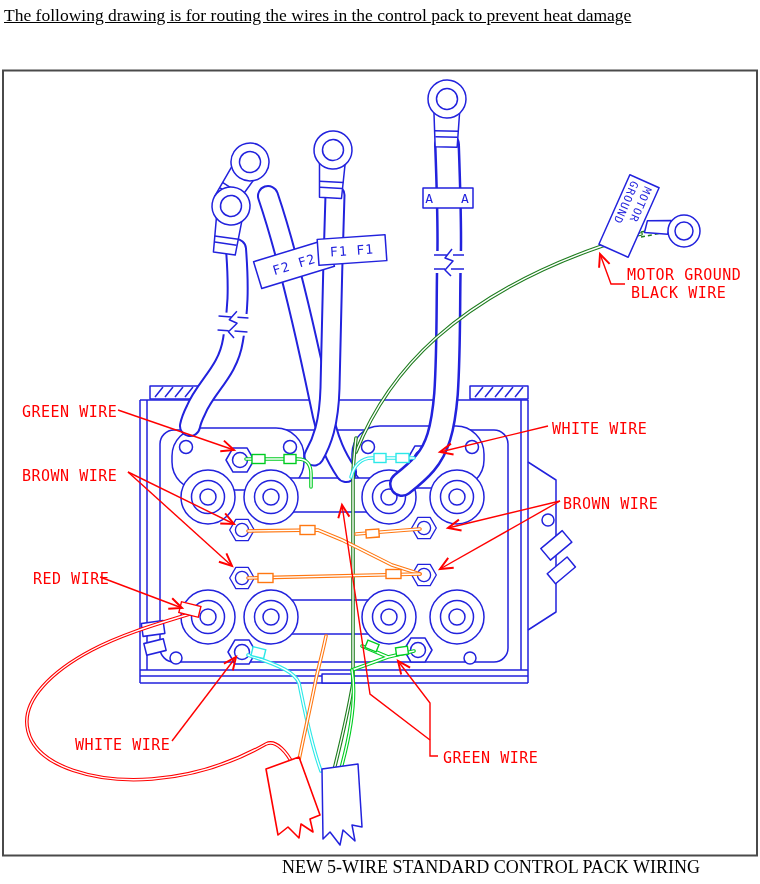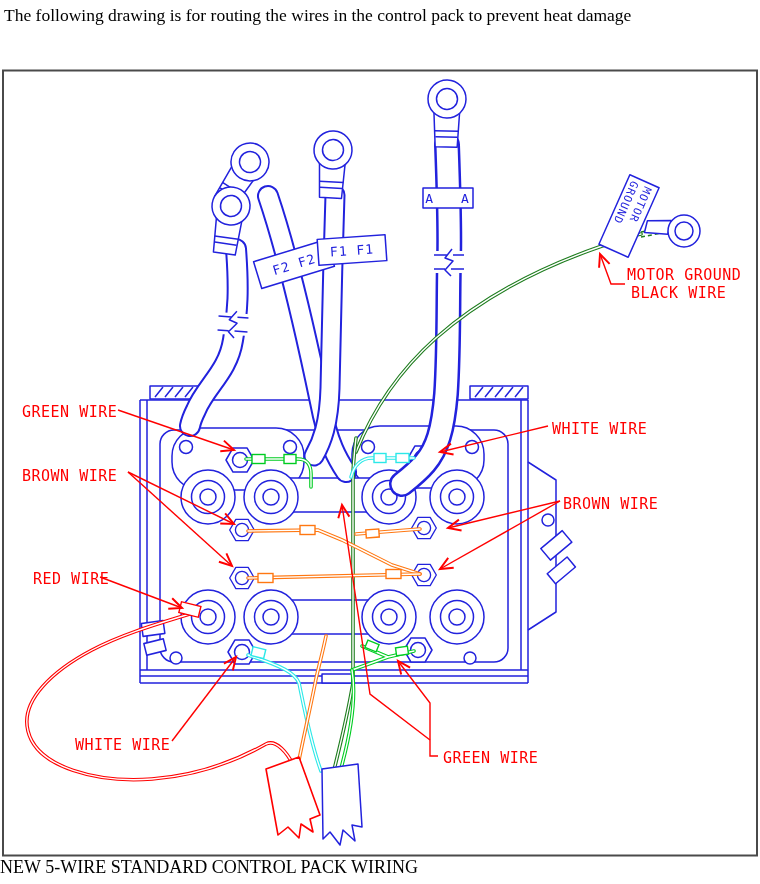--- a/index.html
+++ b/index.html
@@ -1,19 +1,19 @@
 <!DOCTYPE html>
 <html style="--diagram_blue: #2222dd; --annotation_red: #ff0000; --wire_green: #00cc22; --wire_cyan: #2ce8e8; --wire_orange: #ff7711; --wire_dark_green: #1e7d1e; --wire_red: #ff0000;"><head>
 <meta charset="utf-8">
 <style>
   html,body{margin:0;padding:0;background:#fff;}
   #page{position:relative;width:760px;height:884px;background:#fff;overflow:hidden;
         font-family:"Liberation Serif",serif;}
-  #hdr{position:absolute;left:4px;top:4px;width:752px;font-size:17.5px;line-height:23px;color:#000;}
-  #ttl{position:absolute;left:0;top:857px;width:700px;text-align:left;font-size:18px;color:#000;}
+  #hdr{position:absolute;left:4px;top:4px;width:752px;font-size:17.5px;line-height:23px;color:#000;text-decoration:underline;}
+  #ttl{position:absolute;left:0;top:857px;width:700px;text-align:right;font-size:18px;color:#000;}
   svg{position:absolute;left:0;top:0;}
   svg *{vector-effect:none;}
   .sb{stroke:var(--diagram_blue);fill:none;stroke-width:1.5;stroke-linejoin:round;}
   .fb{stroke:var(--diagram_blue);fill:#fff;stroke-width:1.5;stroke-linejoin:round;}
   .cable-o{stroke:var(--diagram_blue);fill:none;stroke-linecap:round;stroke-linejoin:round;}
   .cable-i{stroke:#fff;fill:none;stroke-linecap:round;stroke-linejoin:round;}
   .wc{fill:none;stroke-width:3.6;stroke-linecap:round;}
   .core{fill:none;stroke:#fff;stroke-width:1.4;stroke-linecap:round;}
   .w-green{stroke:var(--wire_green);}  .w-cyan{stroke:var(--wire_cyan);}
   .w-orange{stroke:var(--wire_orange);} .w-dgreen{stroke:var(--wire_dark_green);}

